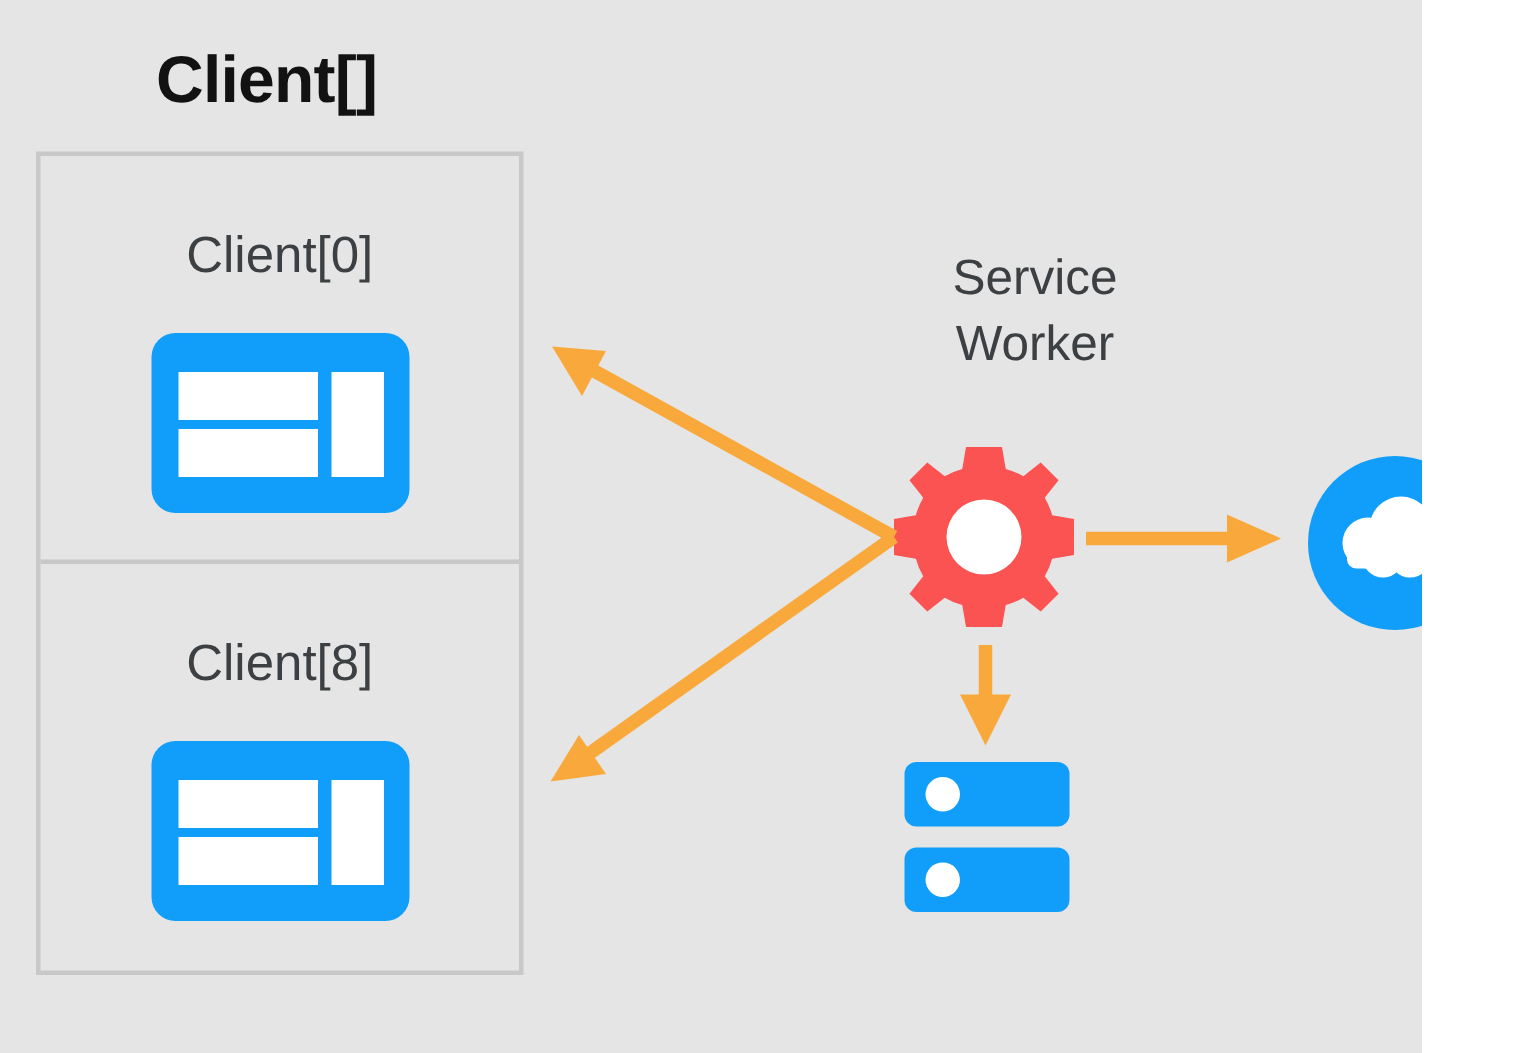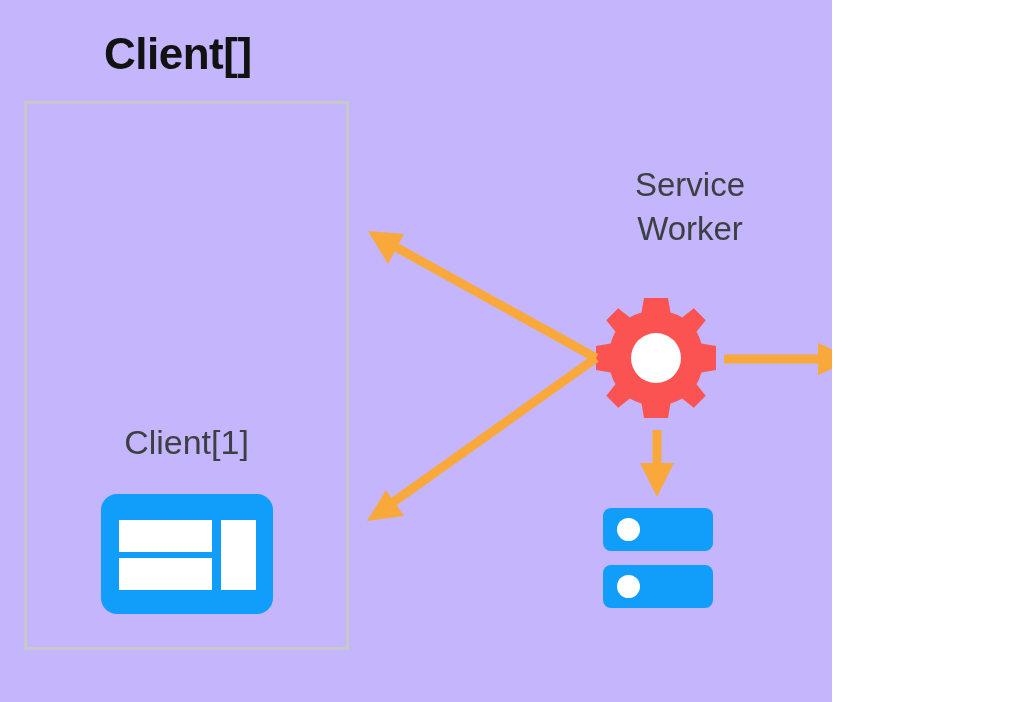--- a/index.html
+++ b/index.html
@@ -6,23 +6,23 @@
     margin: 0;
     padding: 0;
     background: #ffffff;
   }
   body {
     font-family: "Liberation Sans", sans-serif;
     -webkit-font-smoothing: antialiased;
   }
   #canvas {
     position: relative;
-    width: 832px;
+    width: 948px;
     height: 702px;
-    background: #c4b5fd;
+    background: #e5e5e5;
     overflow: hidden;
   }
 
   
   .heading {
     position: absolute;
     font-weight: 700;
     color: #121212;
     letter-spacing: -0.5px;
     white-space: nowrap;
@@ -159,23 +159,33 @@
 </style>
 </head>
 <body>
 
 <div id="canvas">
 
   <div id="client-array-title" class="heading">Client[]</div>
 
   <div id="client-array-box">
 
+    <div id="client-cell-0" class="client-cell">
+      <div class="client-label">Client[0]</div>
+      <div class="window-icon-wrap">
+        <div class="window-icon">
+          <span class="pane pane-tl"></span>
+          <span class="pane pane-bl"></span>
+          <span class="pane pane-r"></span>
+        </div>
+      </div>
+    </div>
 
     <div id="client-cell-1" class="client-cell">
-      <div class="client-label">Client[1]</div>
+      <div class="client-label">Client[8]</div>
       <div class="window-icon-wrap">
         <div class="window-icon">
           <span class="pane pane-tl"></span>
           <span class="pane pane-bl"></span>
           <span class="pane pane-r"></span>
         </div>
       </div>
     </div>
 
   </div>

